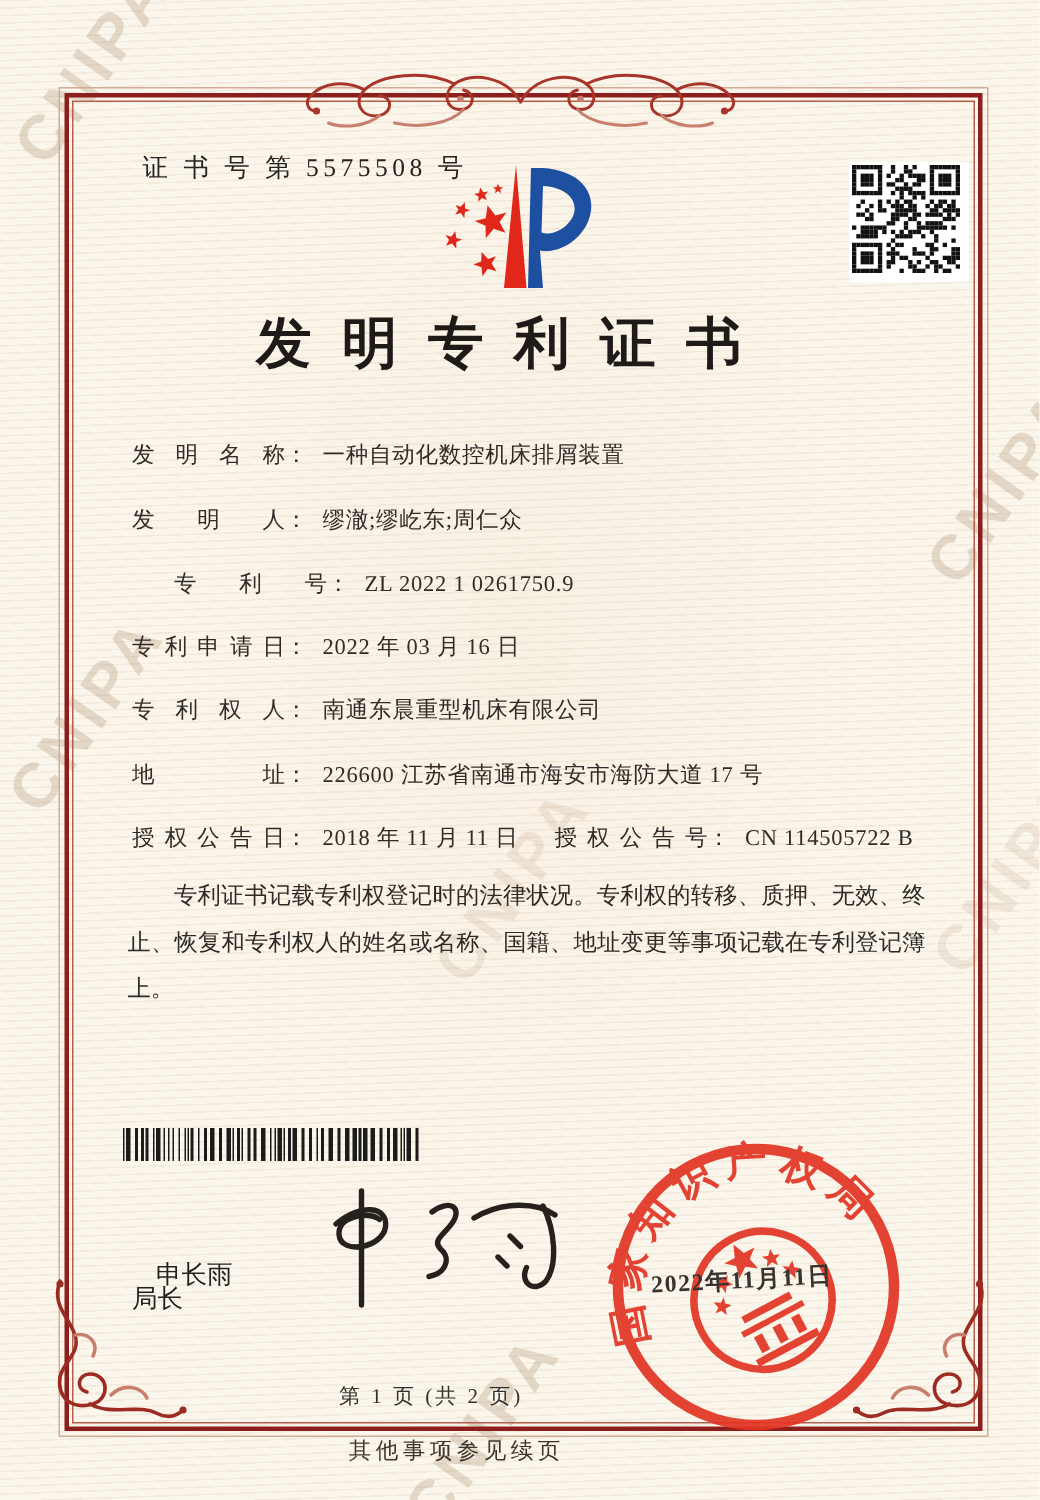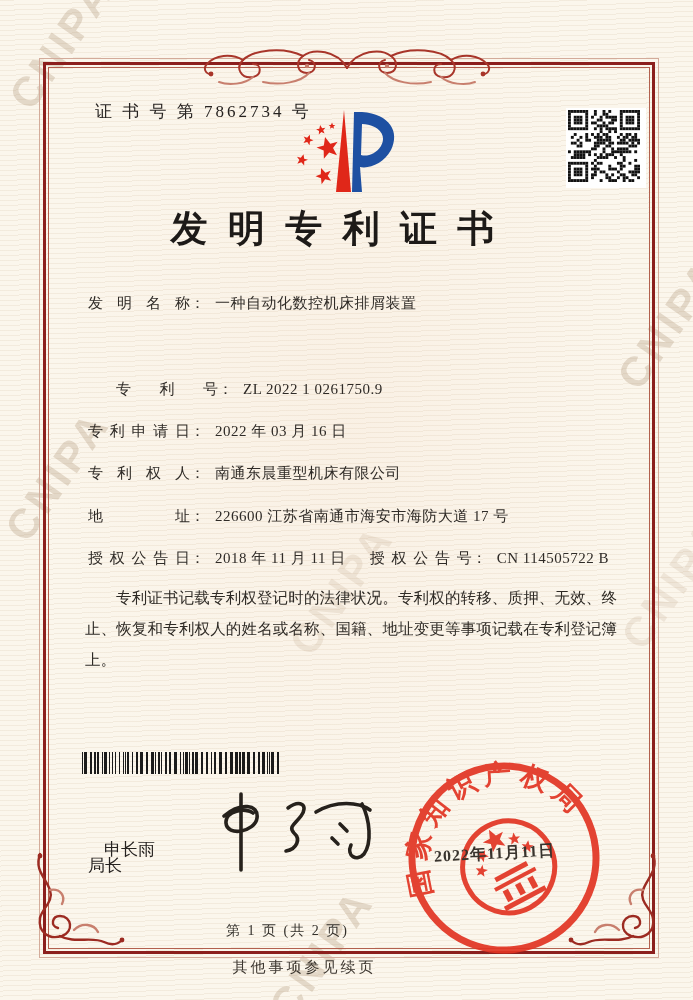--- a/index.html
+++ b/index.html
@@ -99,21 +99,21 @@
       <path d="M10,2 C4,18 16,26 20,38 C24,50 12,56 10,66"></path>
       <path d="M10,66 C8,80 18,88 32,84 C44,80 42,64 30,64 C22,64 20,74 28,76"></path>
       <path d="M30,84 C44,92 62,84 74,90 C82,94 88,92 92,88"></path>
       <path d="M20,38 C30,36 36,44 32,52" stroke="#c87f6e"></path>
       <path d="M44,78 C52,70 64,72 68,80" stroke="#c87f6e"></path>
       <circle cx="10" cy="4" r="2.4" fill="#9c2b22" stroke="none"></circle>
       <circle cx="92" cy="88" r="2.4" fill="#9c2b22" stroke="none"></circle>
     </g>
   </svg>
 
-  <div class="certno">证 书 号 第 7862734 号</div>
+  <div class="certno">证 书 号 第 5575508 号</div>
 
   <svg class="logo" width="112" height="96" viewBox="0 0 112 96">
     <defs>
       <path id="lstar" d="M0,-10 L2.9,-3.1 L9.5,-3.1 L4.2,1.2 L5.9,8.1 L0,4 L-5.9,8.1 L-4.2,1.2 L-9.5,-3.1 L-2.9,-3.1 Z"></path>
     </defs>
     <polygon points="56,10 63,92 48,92" fill="#e02719"></polygon>
     <path d="M66,12 L74,12 C102,14 112,32 103,50 C96,63 82,69 72,67 L74,92 L64,92 Z
              M74,24 C92,25 99,36 93,46 C88,54 79,57 73,55 Z" fill="#1e50a2" fill-rule="evenodd"></path>
     <use href="#lstar" transform="translate(40,48) scale(1.15) rotate(-15)" fill="#e02719"></use>
     <use href="#lstar" transform="translate(20,40) scale(0.55) rotate(20)" fill="#e02719"></use>
@@ -420,20 +420,23 @@
         <rect x="21" y="24" width="1" height="1" fill="#111"></rect>
         <rect x="22" y="24" width="1" height="1" fill="#111"></rect>
       </svg>
     </div>
 
   <div class="title">发明专利证书</div>
 
   <div class="frow" style="top:294px;">
     <span class="flabel">发明名称</span><span class="fcolon">：</span><span class="fval">一种自动化数控机床排屑装置</span>
   </div>
+  <div class="frow" style="top:337px;">
+    <span class="flabel">发明人</span><span class="fcolon">：</span><span class="fval">缪澈;缪屹东;周仁众</span>
+  </div>
   <div class="frow" style="top:380px;margin-left:28px;">
     <span class="flabel">专利号</span><span class="fcolon">：</span><span class="fval">ZL 2022 1 0261750.9</span>
   </div>
   <div class="frow" style="top:422px;">
     <span class="flabel">专利申请日</span><span class="fcolon">：</span><span class="fval">2022 年 03 月 16 日</span>
   </div>
   <div class="frow" style="top:464px;">
     <span class="flabel">专利权人</span><span class="fcolon">：</span><span class="fval">南通东晨重型机床有限公司</span>
   </div>
   <div class="frow" style="top:507px;">

